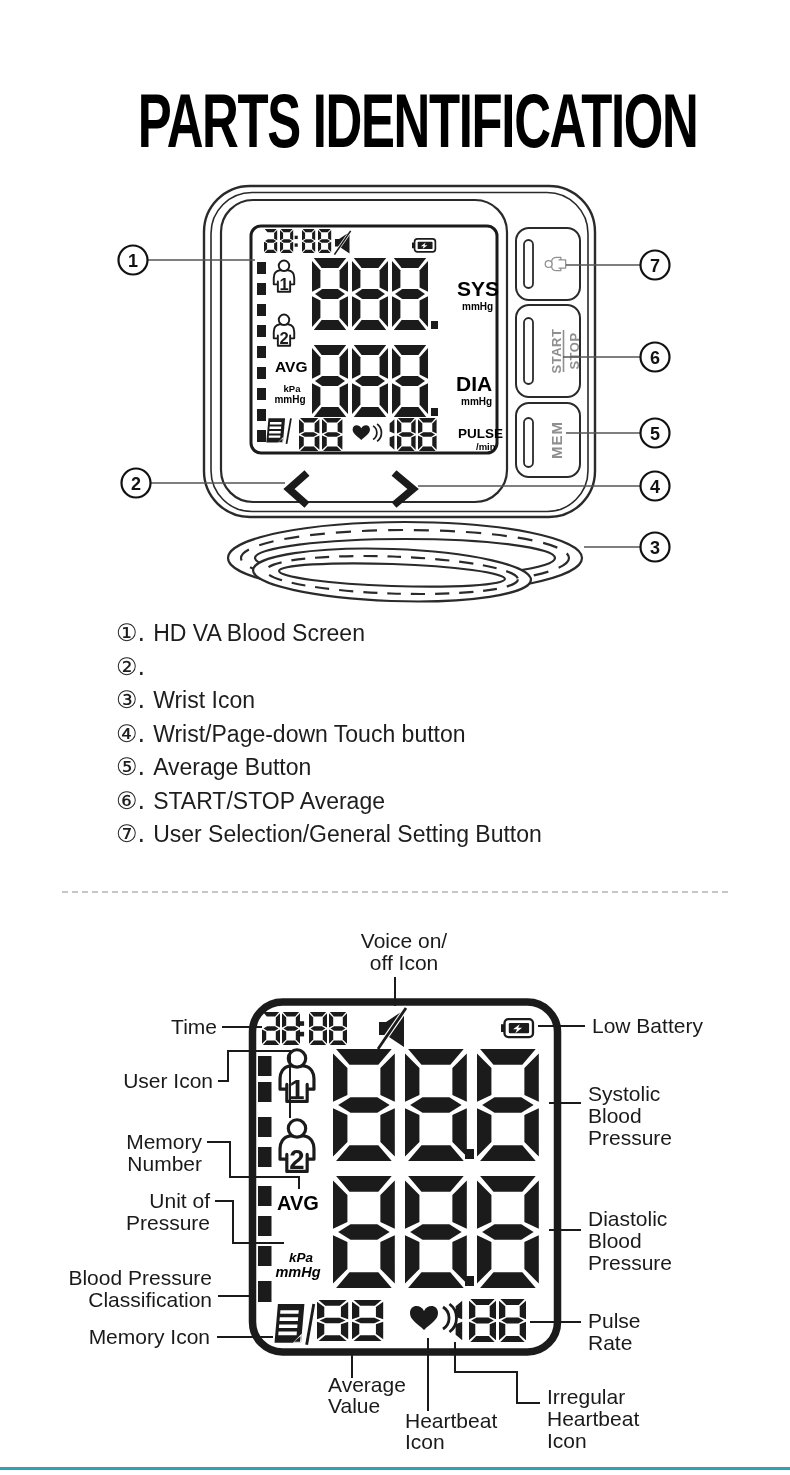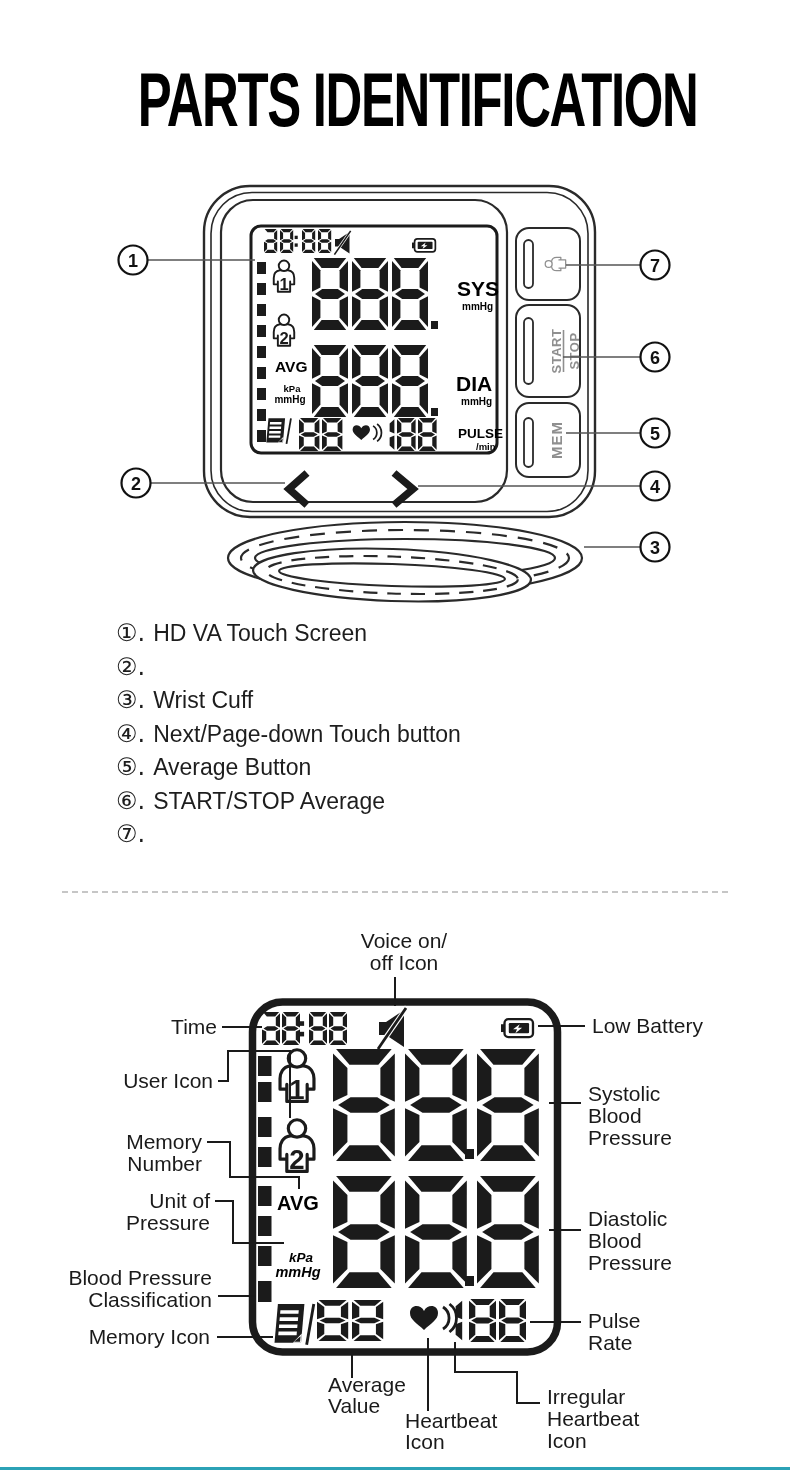--- a/index.html
+++ b/index.html
@@ -1,18 +1,18 @@
 <!DOCTYPE html>
 <html><head>
 <meta charset="utf-8">
 <style>
   html,body{margin:0;padding:0;background:#ffffff;}
   .page{position:relative;width:790px;height:1475px;background:#fff;overflow:hidden;
         font-family:"Liberation Sans",sans-serif;color:#1b1b1b;}
-  .title-wrap{position:absolute;top:56px;left:0;width:790px;text-align:center;}
+  .title-wrap{position:absolute;top:77px;left:0;width:790px;text-align:center;}
   .title-wrap span{display:inline-block;font-size:76px;font-weight:bold;letter-spacing:-2px;
         transform:scaleX(0.67);transform-origin:center;white-space:nowrap;color:#000;}
   svg text{font-family:"Liberation Sans",sans-serif;}
   .seg{fill:#1b1b1b;}
   .parts-list{position:absolute;left:116px;top:619px;width:560px;}
   .pl-row{display:flex;align-items:baseline;height:33.5px;font-size:23px;color:#1d1d1d;}
   .pl-num{font-family:"DejaVu Sans","Liberation Sans",sans-serif;font-size:24px;margin-right:8px;}
   .divider{position:absolute;left:62px;top:891px;width:666px;border-top:2px dashed #c6c6c6;}
   .accent-rule{position:absolute;left:0;top:1467px;width:790px;height:3px;}
   .lbl{font-size:21px;fill:#1a1a1a;}
@@ -232,43 +232,44 @@
       <g>
           <circle cx="655" cy="265" r="14.5" fill="#fff" stroke="#111" stroke-width="2.2"></circle>
           <text x="655" y="271.5">7</text>
         </g>
     </g>
   </svg>
 
   <div class="parts-list">
     <div class="pl-row">
         <span class="pl-num">①.</span>
-        <span>HD VA Touch Screen</span>
+        <span>HD VA Blood Screen</span>
       </div>
     <div class="pl-row">
         <span class="pl-num">②.</span>
       </div>
     <div class="pl-row">
         <span class="pl-num">③.</span>
-        <span>Wrist Cuff</span>
+        <span>Wrist Icon</span>
       </div>
     <div class="pl-row">
         <span class="pl-num">④.</span>
-        <span>Next/Page-down Touch button</span>
+        <span>Wrist/Page-down Touch button</span>
       </div>
     <div class="pl-row">
         <span class="pl-num">⑤.</span>
         <span>Average Button</span>
       </div>
     <div class="pl-row">
         <span class="pl-num">⑥.</span>
         <span>START/STOP Average</span>
       </div>
     <div class="pl-row">
         <span class="pl-num">⑦.</span>
+        <span>User Selection/General Setting Button</span>
       </div>
   </div>
 
   <div class="divider"></div>
 
   <svg style="position:absolute;left:0;top:915px;" width="790" height="545" viewBox="0 915 790 545">
 
     <rect x="252.5" y="1002" width="305" height="350" rx="30" fill="#fff" stroke="#1b1b1b" stroke-width="7.5"></rect>
 
     <g>

